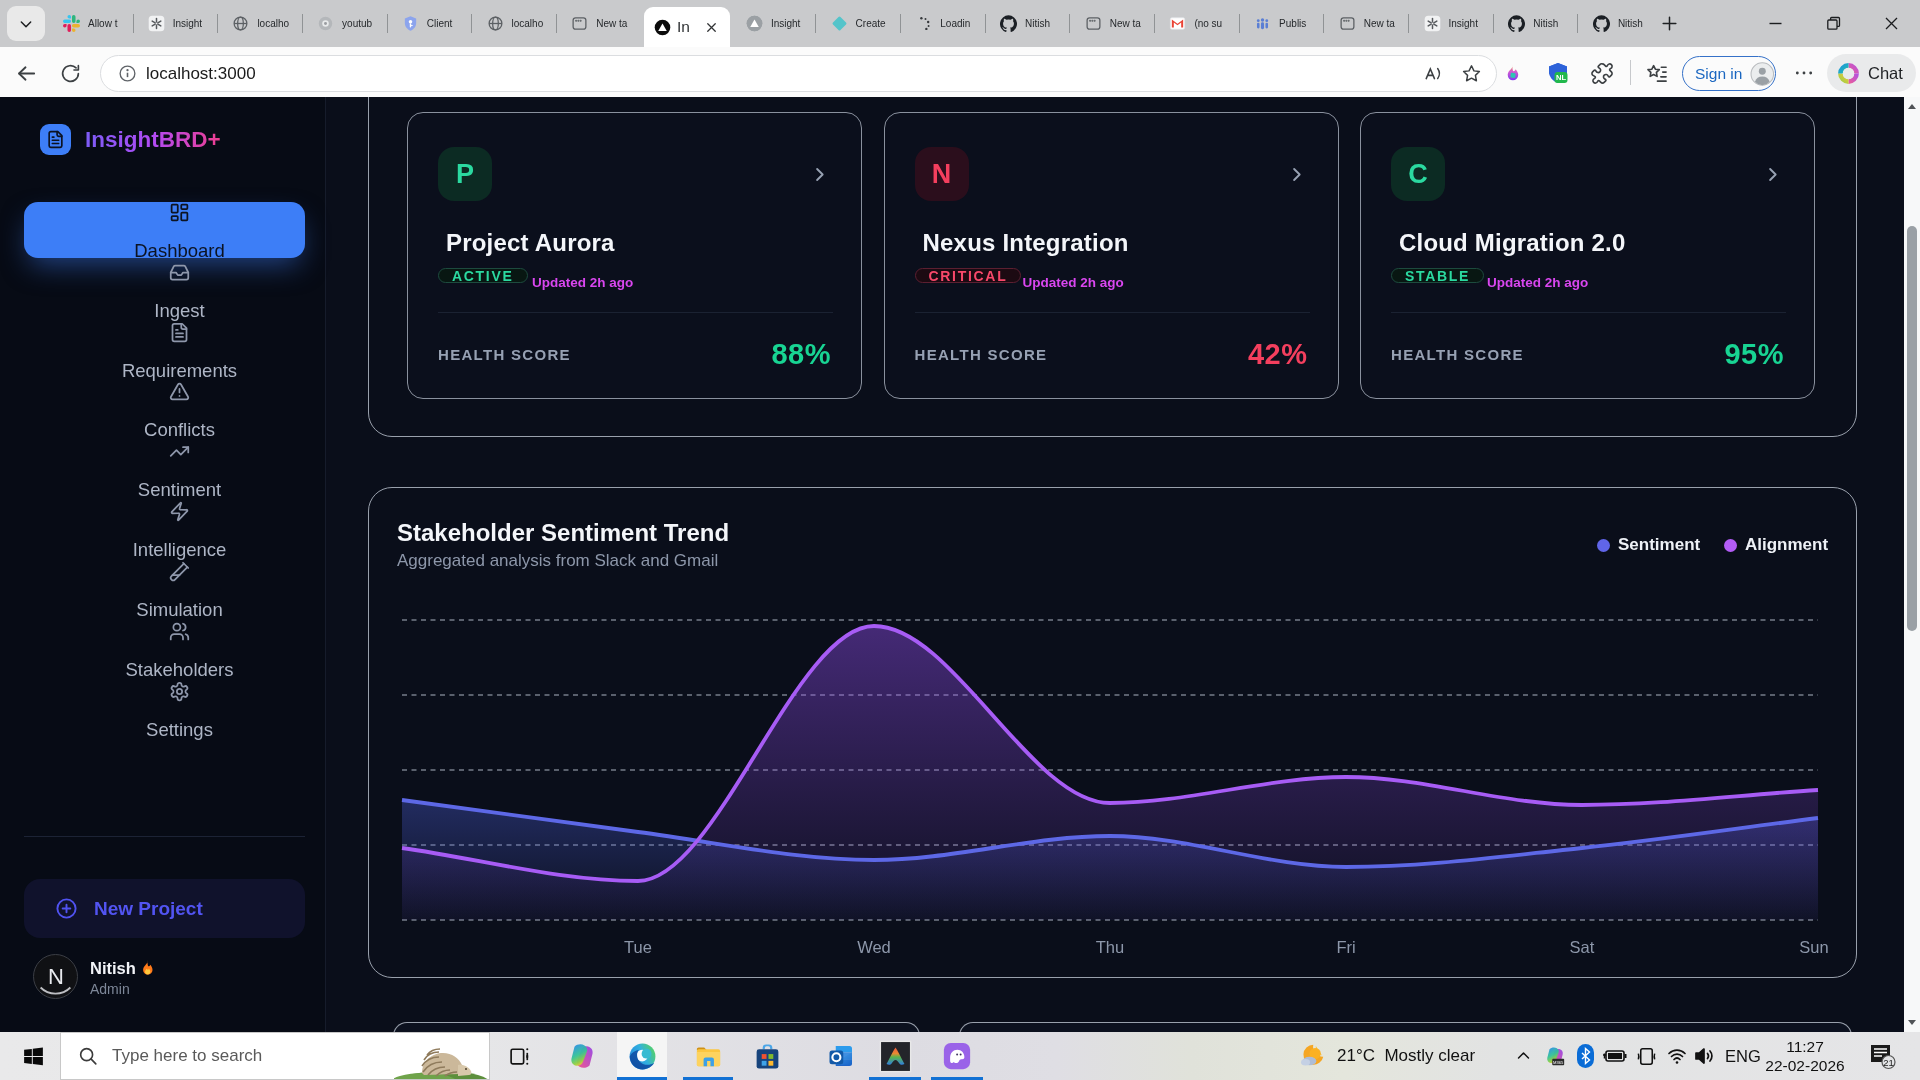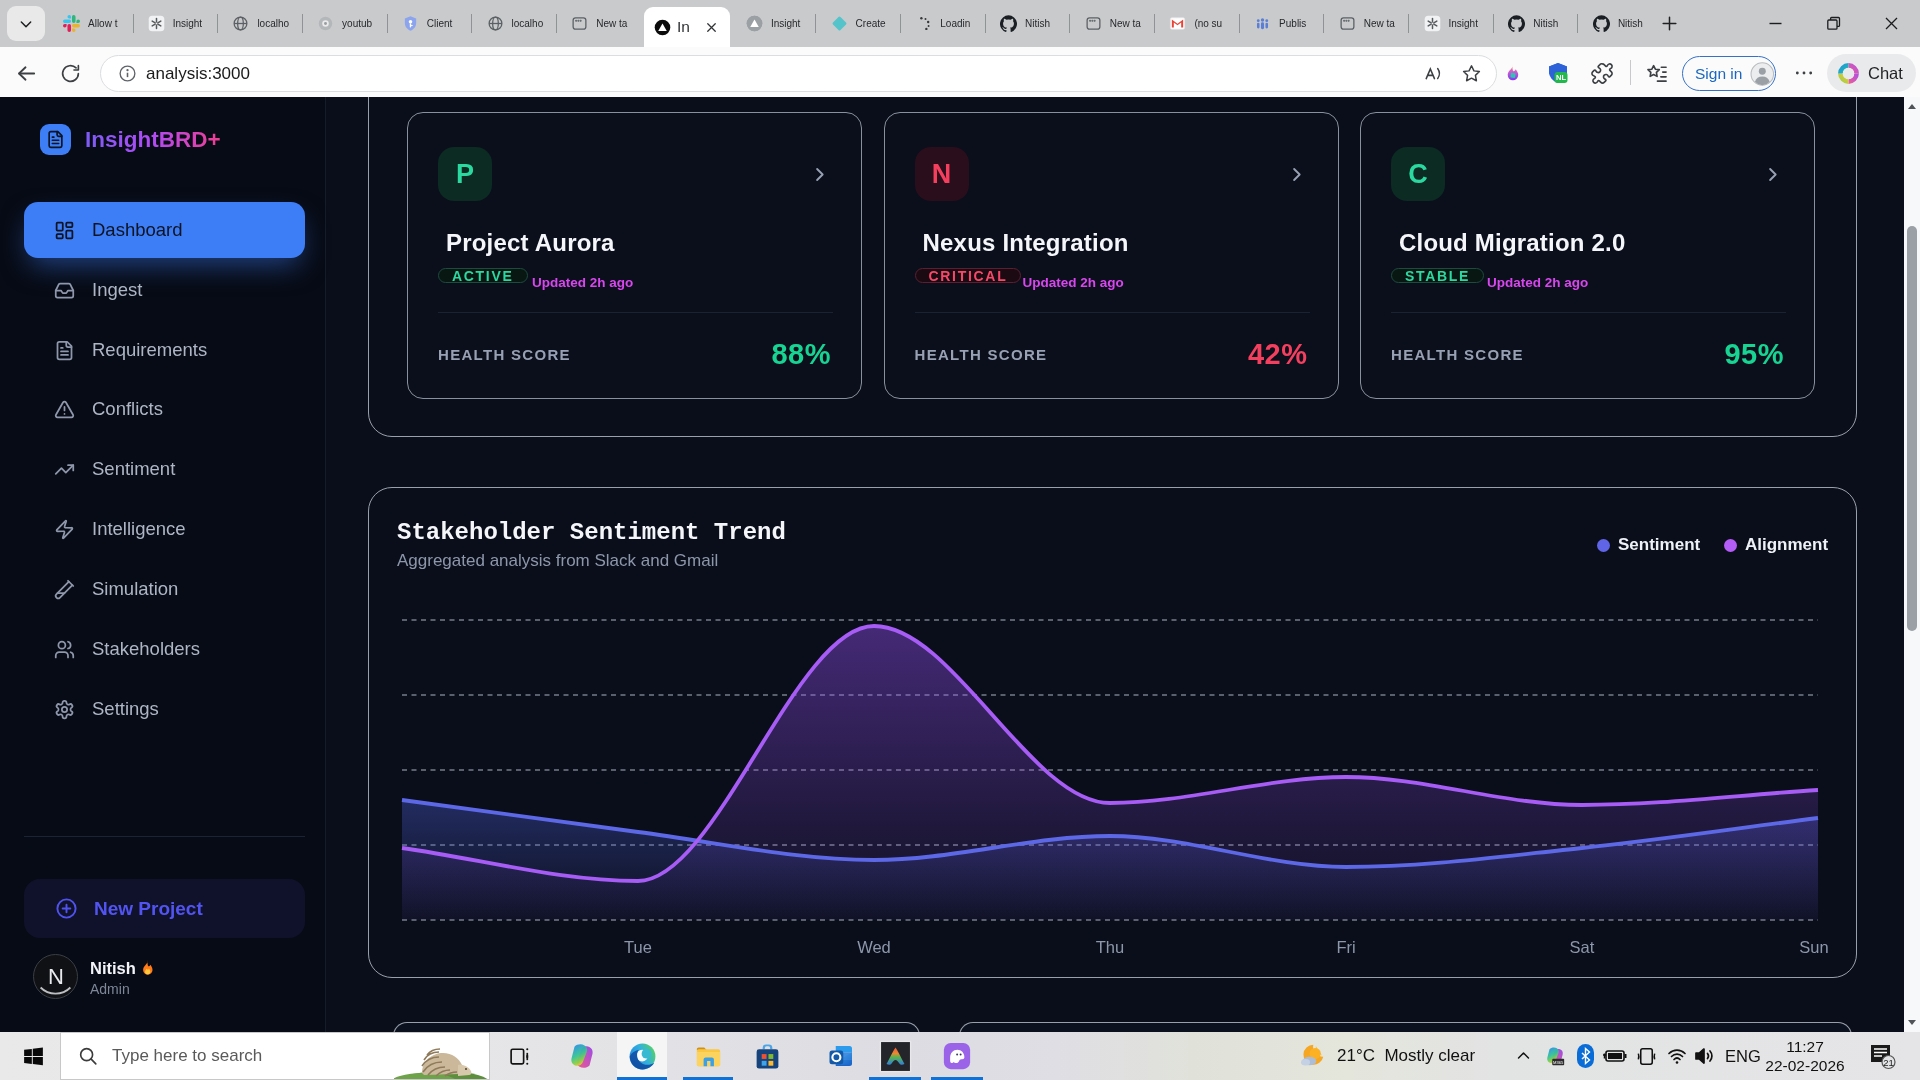--- a/index.html
+++ b/index.html
@@ -24,40 +24,40 @@
   #urlpill { position:absolute; left:100px; top:8px; width:1397px; height:37px; background:#fff; border:1px solid #dbdde0; border-radius:19px; display:flex; align-items:center; }
   #urltext { font-size:17px; color:#1b1b1b; margin-left:9px; }
 
   
   #page { left:0; top:97px; width:1904px; height:935px; background:#0a0e1a; overflow:hidden; }
   #scroll { left:1904px; top:97px; width:16px; height:935px; background:#f7f8f9; }
   #scrollthumb { left:3px; top:129px; width:10px; height:405px; background:#9aa0a6; border-radius:5px; position:absolute; }
 
   
   #sidebar { left:0; top:0; width:326px; height:935px; background:#070b15; border-right:1px solid #161c2b; }
-  .navitem { position:absolute; left:24px; width:281px; height:56px; border-radius:14px; display:flex; align-items:center; padding-left:30px; gap:17px; color:#aeb6c6; font-size:18.5px; }
+  .navitem { position:absolute; left:24px; width:281px; height:56px; border-radius:14px; display:flex; align-items:center; padding-left:30px; gap:17px; color:#aeb6c6; font-size:18.5px;flex-direction:column; }
   .navitem svg { width:21px; height:21px; flex:none; }
   .navactive { background:#3d7ef7; color:#0c1322; box-shadow:0 12px 28px -6px rgba(61,126,247,.5); }
 
   
   .container { position:absolute; border:1px solid #99a0ac; border-radius:24px; }
   .card { position:absolute; background:#0b0f1c; border:1px solid #8a919e; border-radius:16px; width:455px; height:287px; }
   .cavatar { position:absolute; left:30px; top:34px; width:54px; height:54px; border-radius:16px; display:flex; align-items:center; justify-content:center; font-size:27px; font-weight:bold; }
   .cchev { position:absolute; right:32px; top:52px; }
   .ctitle { position:absolute; left:30px; top:116px; font-size:24px; font-weight:bold; color:#f4f6fa; letter-spacing:.2px;margin-left:8px; }
   .cbadge { position:absolute; left:30px; top:155px; height:15px; border-radius:14px; border:1px solid; display:flex; align-items:center; padding:0 13px; font-size:14px; font-weight:bold; letter-spacing:1.7px; }
   .cupd { position:absolute; top:162px; font-size:13.5px; font-weight:bold; color:#d946ef; }
   .cdiv { position:absolute; left:30px; top:199px; width:395px; height:1px; background:#1b2232; }
   .chs { position:absolute; left:30px; top:233px; font-size:15px; font-weight:bold; letter-spacing:1.3px; color:#97a1b3; }
   .cpct { position:absolute; right:30px; top:225px; font-size:29px; font-weight:bold; letter-spacing:.5px; }
   .green { color:#18d493;margin-left:8px; }
   .red { color:#f43f5e; }
 
   
-  #chtitle { left:397px; top:422px; white-space:nowrap; font-size:24px; font-weight:bold; color:#f4f6fa;font-family:Liberation Mono, monospace; }
+  #chtitle { left:397px; top:422px; white-space:nowrap; font-size:24px; font-weight:bold; color:#f4f6fa; }
   #chsub { left:397px; top:454px; white-space:nowrap; font-size:17px; color:#8d97aa; }
   .legend { position:absolute; top:438px; display:flex; align-items:center; gap:8px; font-size:17px; font-weight:bold; color:#eef1f6; }
   .ldot { width:13px; height:13px; border-radius:50%; }
 
   
   .sliver { position:absolute; height:14px; border:1px solid #99a0ac; border-bottom:none; border-radius:16px 16px 0 0; background:#0c111f; }
 
   
   #taskbar { left:0; top:1032px; width:1920px; height:48px;
     background:linear-gradient(90deg,#e9e9ea 0%,#e6e6e8 25%,#dddce2 47%,#dfdee4 55%,#e0e2da 62%,#e4e6dc 70%,#e2e3e3 78%,#e5e5e7 100%); }
@@ -293,21 +293,21 @@
         <path d="M21 12a9 9 0 1 1-2.64-6.36"></path>
         <path d="M21 3v5h-5"></path>
       </svg>
     </div>
   <div id="urlpill">
     <svg width="19" height="19" viewBox="0 0 24 24" fill="none" stroke="#5f6368" stroke-width="1.7" style="margin-left:17px">
         <circle cx="12" cy="12" r="9.3"></circle>
         <line x1="12" y1="11" x2="12" y2="16.6" stroke-width="2"></line>
         <circle cx="12" cy="7.8" r="0.6" fill="#5f6368"></circle>
       </svg>
-    <span id="urltext">analysis:3000</span>
+    <span id="urltext">localhost:3000</span>
     <div style="flex:1"></div>
     <svg width="22" height="22" viewBox="0 0 24 24" fill="none" stroke="#3c4043" stroke-width="1.7" stroke-linecap="round">
         <path d="M3.5 17 8 6.5 12.5 17M5 13.5h6"></path>
         <path d="M16 6a9.5 9.5 0 0 1 0 11" stroke-width="1.6"></path>
       </svg>
     <svg width="21" height="21" viewBox="0 0 24 24" fill="none" stroke="#3c4043" stroke-width="1.7" stroke-linejoin="round" style="margin:0 14px 0 16px">
         <path d="M12 3.2 14.8 9l6.2.8-4.5 4.3 1.1 6.2L12 17.3 6.4 20.3l1.1-6.2L3 9.8 9.2 9z"></path>
       </svg>
   </div>
   <div class="tbtn" style="left:1494px">

